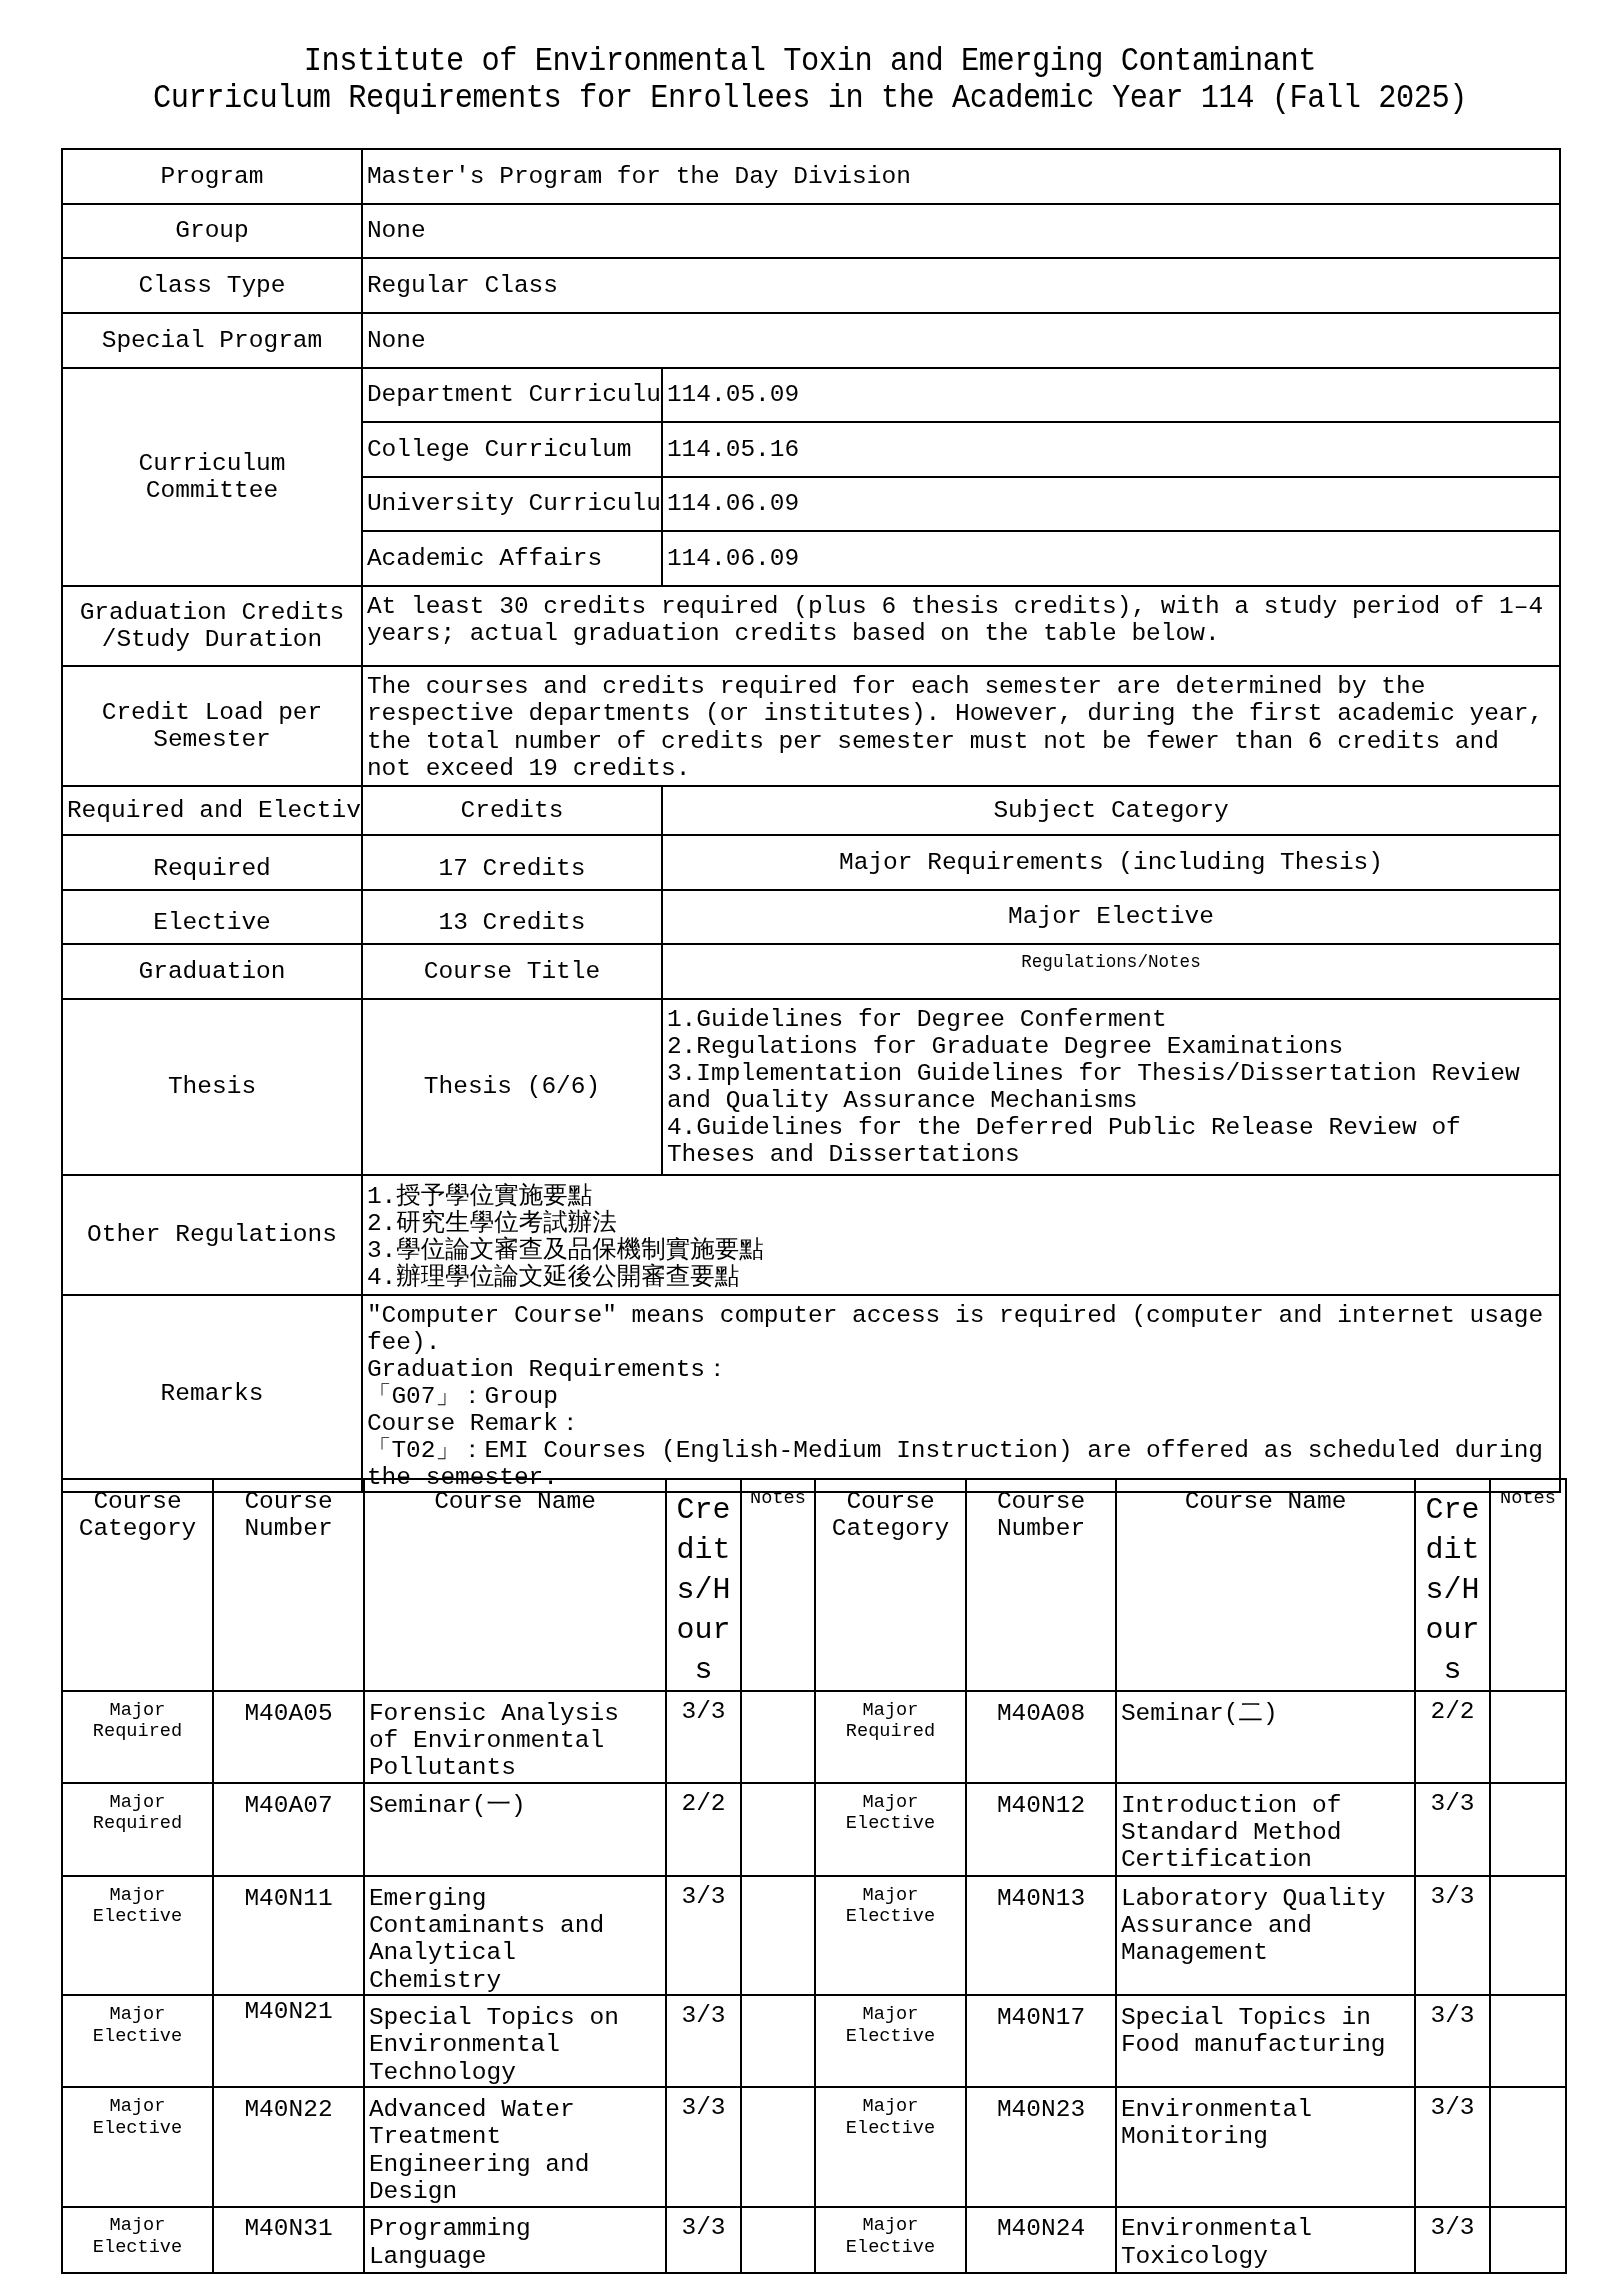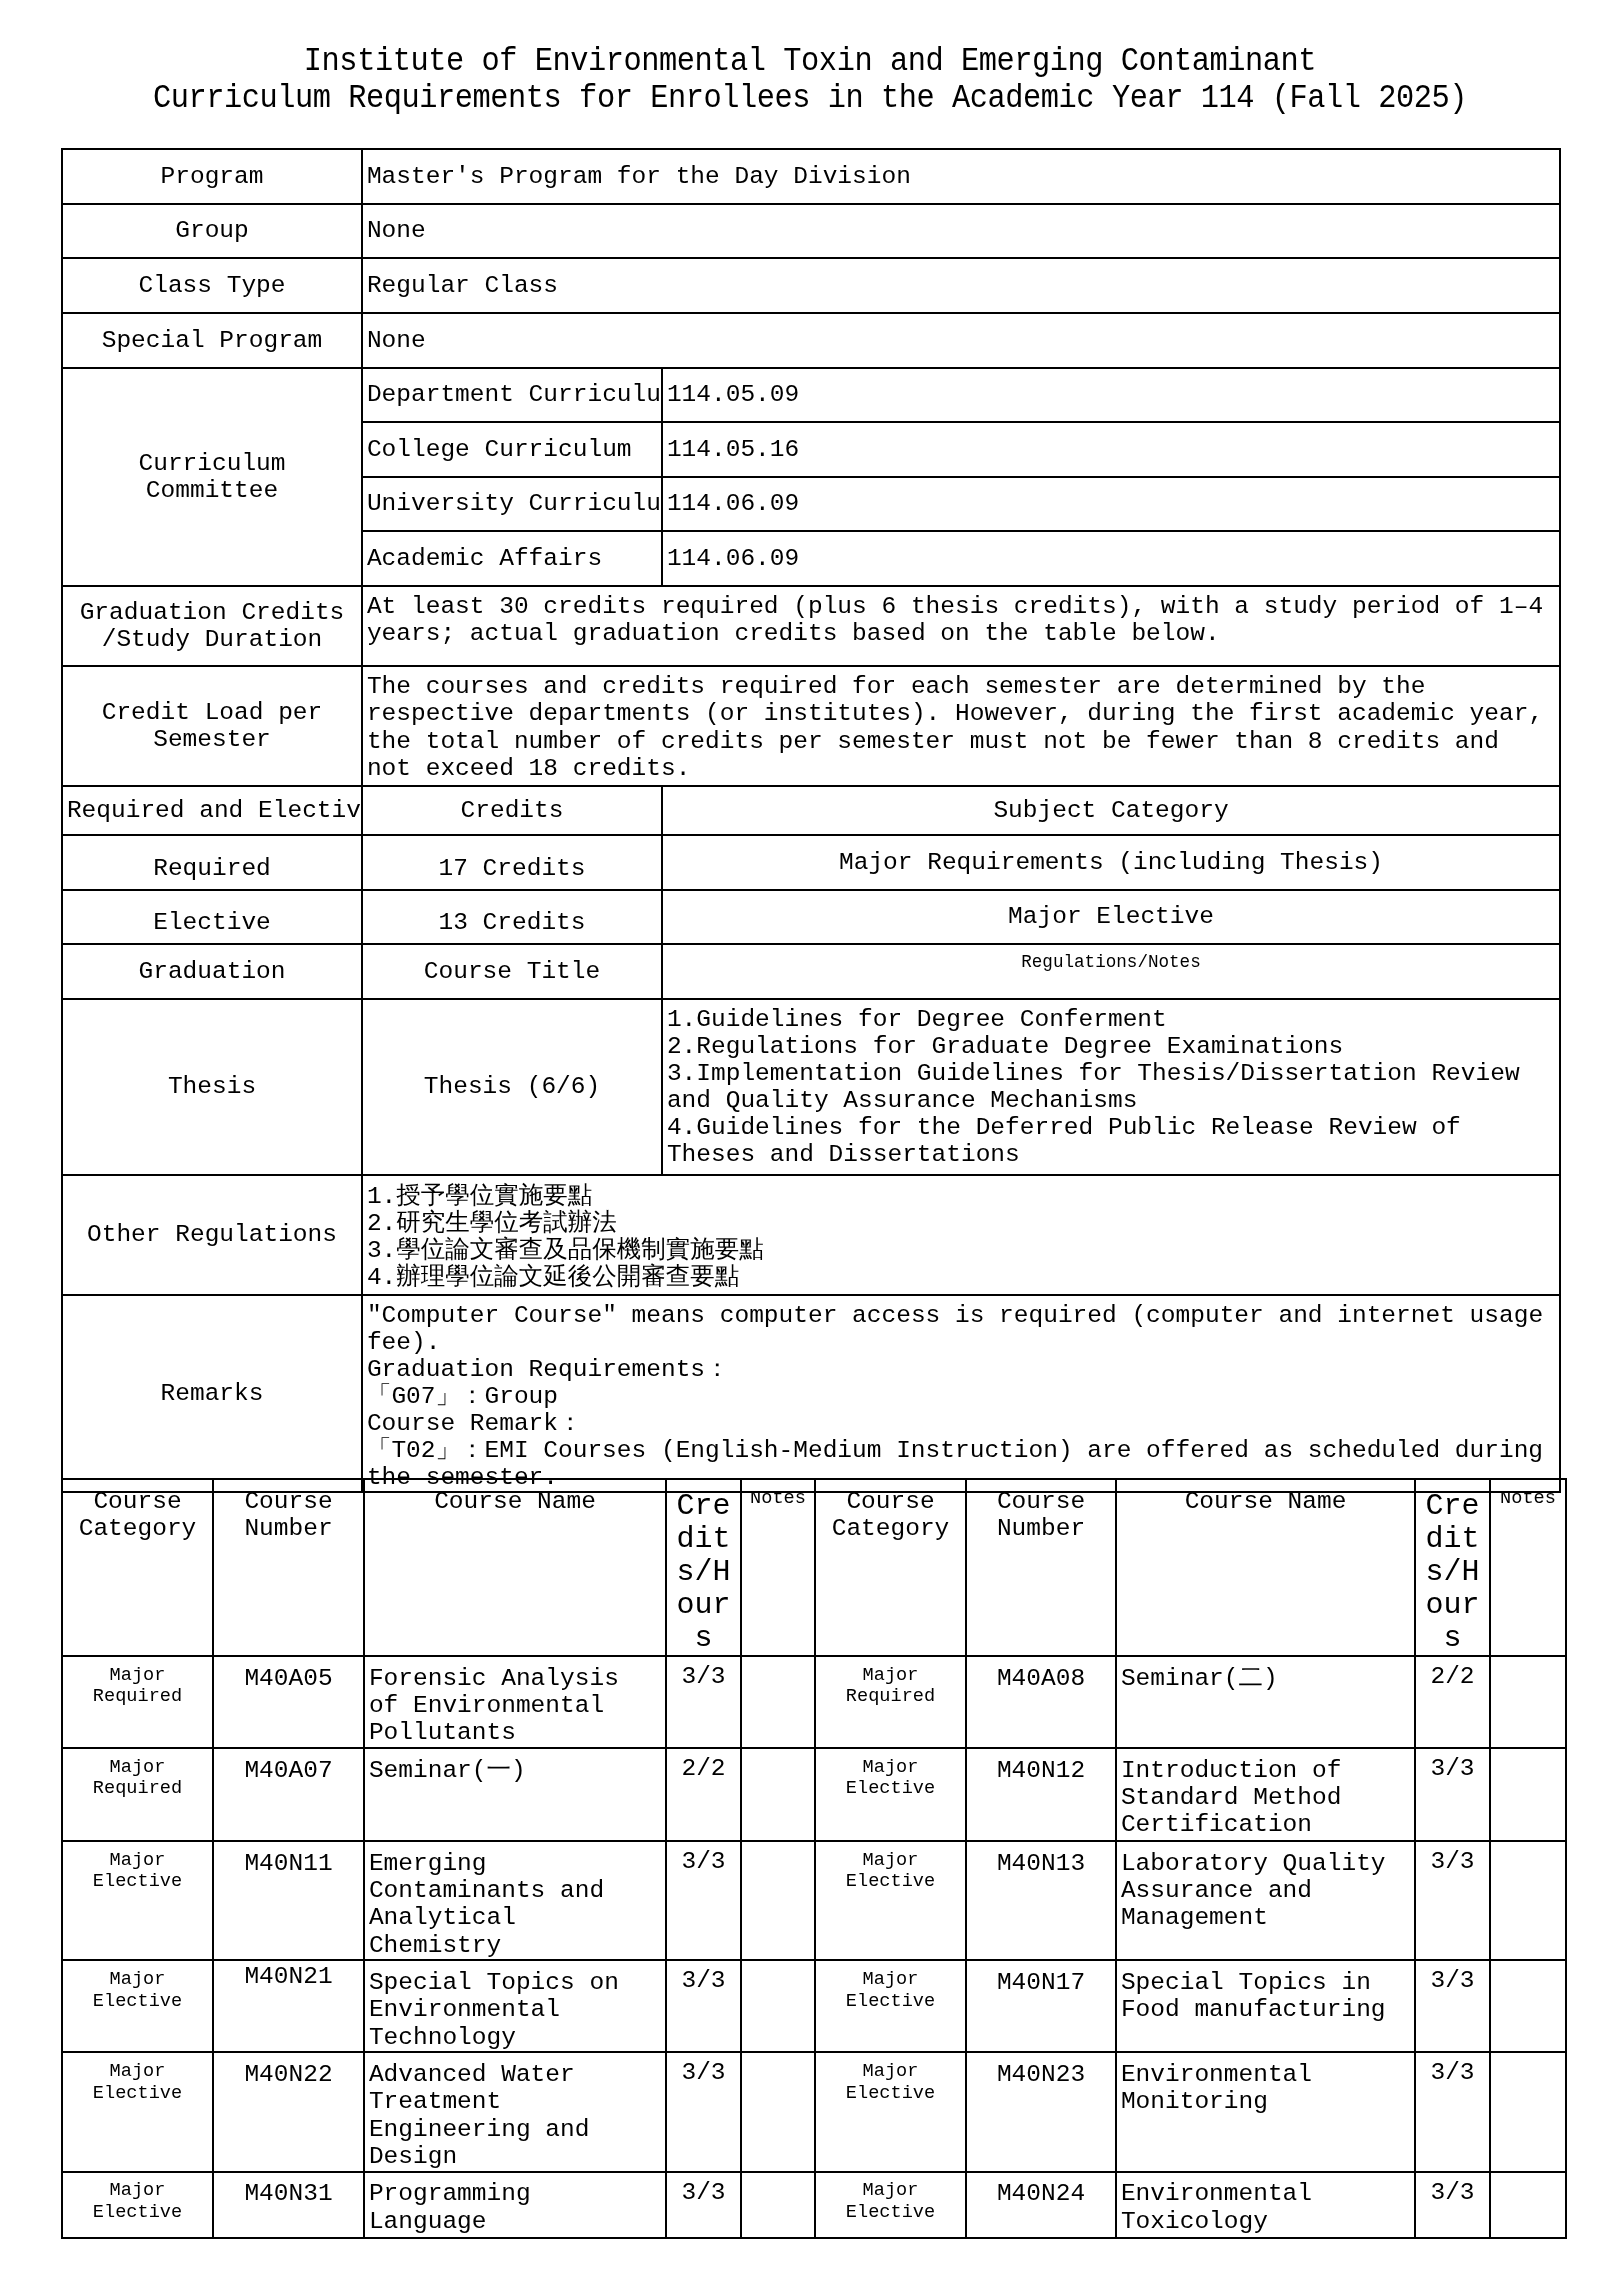--- a/index.html
+++ b/index.html
@@ -20,21 +20,21 @@
   }
   td {
     border: 2px solid #000; padding: 0 3.9px; vertical-align: middle;
     font-size: 24.5px; line-height: 27.4px; overflow: hidden;
   }
   .c { text-align: center; }
   .l { text-align: left; margin-left: 13px; }
   .top { vertical-align: top; }
   .small { font-size: 18.6px; line-height: 21.6px; }
   .tiny { font-size: 17.6px; line-height: 19.6px; margin-left: 48px; }
-  .big { font-size: 30px; line-height: 33px; }
+  .big { font-size: 30px; line-height: 40px; }
   .nowrap { white-space: nowrap; }
   .pre { white-space: pre-line; }
   #info { left: 61px; top: 148px; width: 1498px; }
   #courses { left: 61px; top: 1478px; width: 1506px; }
   .lineitem { display: block; }
 </style>
 </head>
 <body>
 
 <div class="title">
@@ -83,21 +83,21 @@
     <td class="l">114.06.09</td>
   </tr>
   <tr style="height:80px">
     <td class="c pre">Graduation Credits
 /Study Duration</td>
     <td class="l top" colspan="2" style="padding-top:5.9px">At least 30 credits required (plus 6 thesis credits), with a study period of 1–4 years; actual graduation credits based on the table below.</td>
   </tr>
   <tr style="height:120px">
     <td class="c pre">Credit Load per
 Semester</td>
-    <td class="l top" colspan="2" style="padding-top:5.9px">The courses and credits required for each semester are determined by the respective departments (or institutes). However, during the first academic year, the total number of credits per semester must not be fewer than 8 credits and not exceed 18 credits.</td>
+    <td class="l top" colspan="2" style="padding-top:5.9px">The courses and credits required for each semester are determined by the respective departments (or institutes). However, during the first academic year, the total number of credits per semester must not be fewer than 6 credits and not exceed 19 credits.</td>
   </tr>
   <tr style="height:49px">
     <td class="c nowrap">Required and Elective</td>
     <td class="c">Credits</td>
     <td class="c">Subject Category</td>
   </tr>
   <tr style="height:55px">
     <td class="c" style="padding-top:11.8px">Required</td>
     <td class="c" style="padding-top:11.8px">17 Credits</td>
     <td class="c">Major Requirements (including Thesis)</td>

